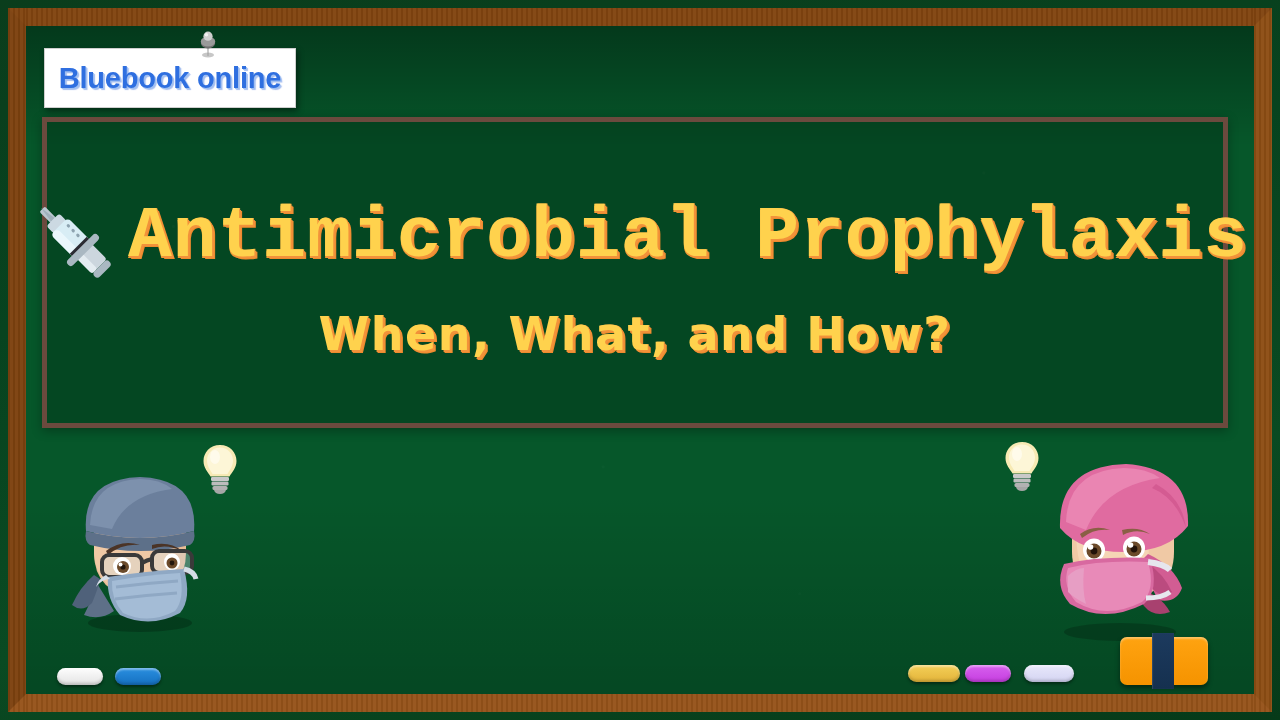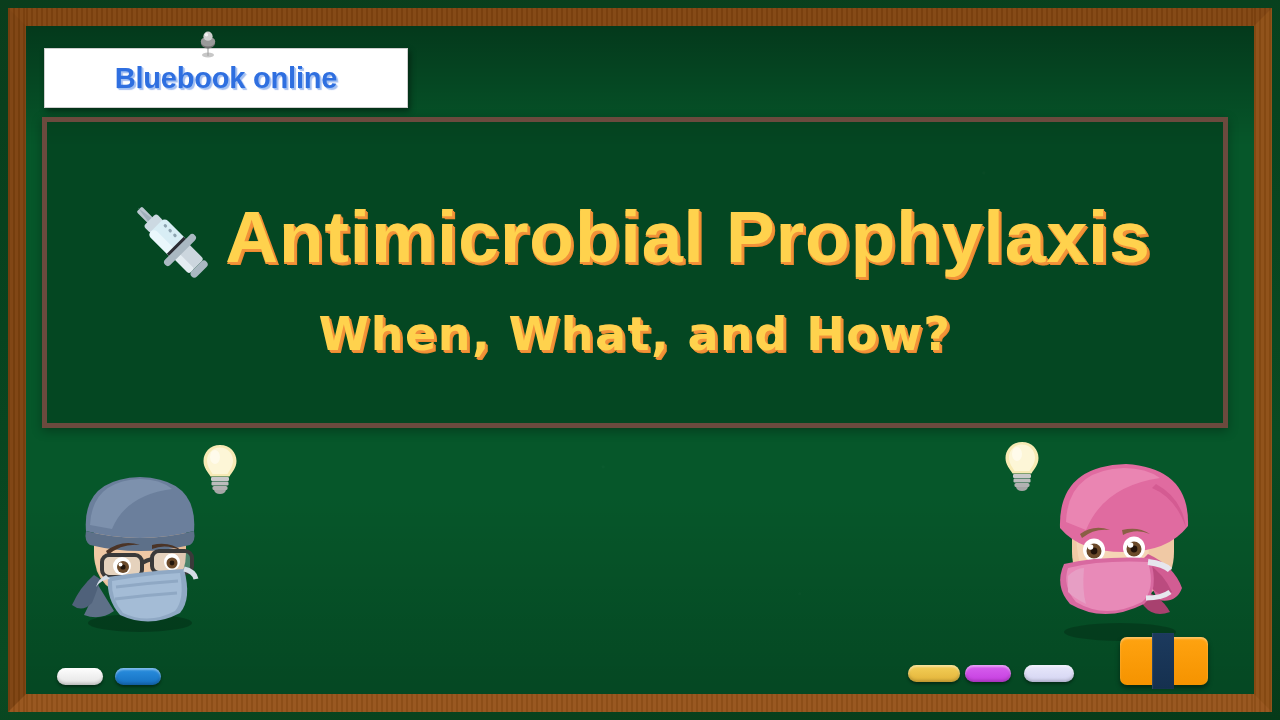--- a/index.html
+++ b/index.html
@@ -52,21 +52,21 @@
     position:absolute; inset:0; pointer-events:none; opacity:.25;
     background-image:
       radial-gradient(circle at 12% 30%, rgba(255,255,255,.10) 0 1px, transparent 2px),
       radial-gradient(circle at 47% 66%, rgba(255,255,255,.08) 0 1px, transparent 2px),
       radial-gradient(circle at 78% 22%, rgba(255,255,255,.07) 0 1px, transparent 2px),
       radial-gradient(circle at 63% 85%, rgba(255,255,255,.06) 0 1px, transparent 2px);
   }
 
   
   #label-card {
-    position:absolute; left:44px; top:48px; width:364px; height:60px;
+    position:absolute; left:44px; top:48px; width:252px; height:60px;
     background:#ffffff;
     border:1px solid #cfcfcf;
     box-shadow:2px 3px 6px rgba(0,0,0,.45);
     display:flex; align-items:center; justify-content:center;
     z-index:6;
   }
   #label-text {
     font-family:"Liberation Sans", sans-serif;
     font-weight:bold; font-size:29px; letter-spacing:-.2px;
     color:#2f6fe0;
@@ -86,21 +86,21 @@
     align-items:center; justify-content:center;
     gap:26px;
     z-index:4;
   }
 
   #title-row { display:flex; align-items:center; gap:6px; padding-left:4px; }
 
   #syringe-icon { width:96px; height:96px; flex:0 0 auto; transform:translateY(4px); }
 
   .chalk-title {
-    font-family:Liberation Sans, sans-serif;
+    font-family:Liberation Mono, monospace;
     font-weight:bold;
     font-size:73px;
     line-height:1;
     letter-spacing:1px;
     color:#ffd24d;
     text-shadow:
        2px 2px 0 #f2923a,
        3px 3px 0 #ef8a2e,
        1px 0 0 #f5a042,
        0 2px 0 #f29a36;

